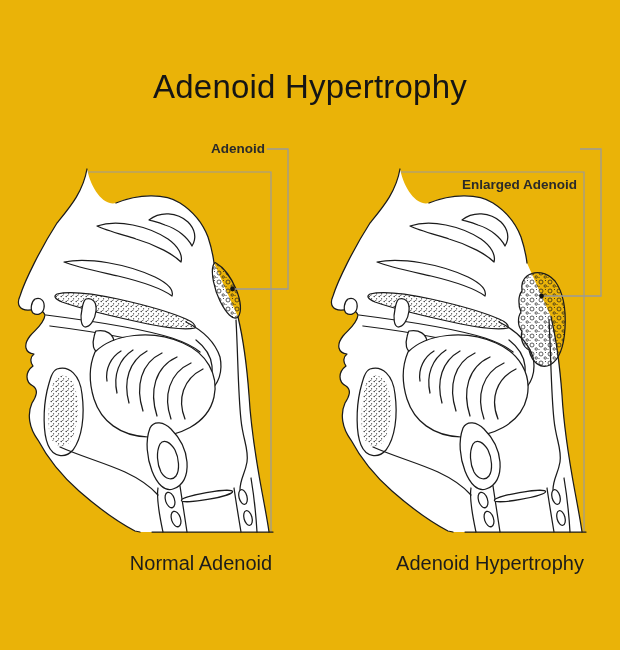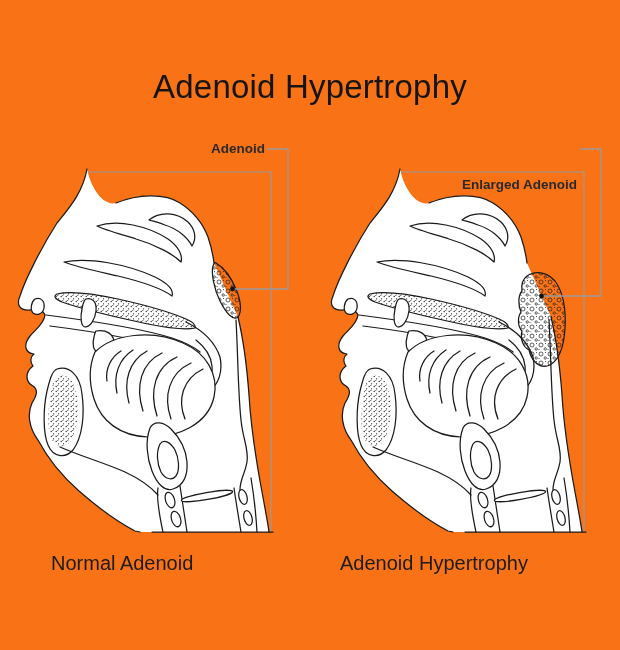--- a/index.html
+++ b/index.html
@@ -1,24 +1,24 @@
 <!DOCTYPE html>
 <html><head>
 <meta charset="utf-8">
 <style>
   html,body{margin:0;padding:0;background:#ffffff;}
-  #stage{position:relative;width:620px;height:650px;background:#f97316;overflow:hidden;
+  #stage{position:relative;width:620px;height:650px;background:#eab308;overflow:hidden;
          font-family:"Liberation Sans", sans-serif;}
   #art{position:absolute;left:0;top:0;}
   .title{position:absolute;left:0;top:68px;width:620px;text-align:center;
          font-size:33px;font-weight:500;color:#151515;letter-spacing:.2px;}
   .ann-label{position:absolute;top:141px;font-size:13.5px;font-weight:600;color:#2a2a2a;}
   .ann-left{right:355px;}
   .ann-right{right:43px;margin-top:36px;}
-  .caption{position:absolute;top:552px;width:300px;text-align:left;
+  .caption{position:absolute;top:552px;width:300px;text-align:center;
            font-size:20px;font-weight:500;color:#1c1c1c;}
   .cap-left{left:51px;}
   .cap-right{left:340px;}
 </style>
 </head>
 <body>
 
 <div id="stage">
 
   <svg id="art" width="620" height="650" viewBox="0 0 620 650">

